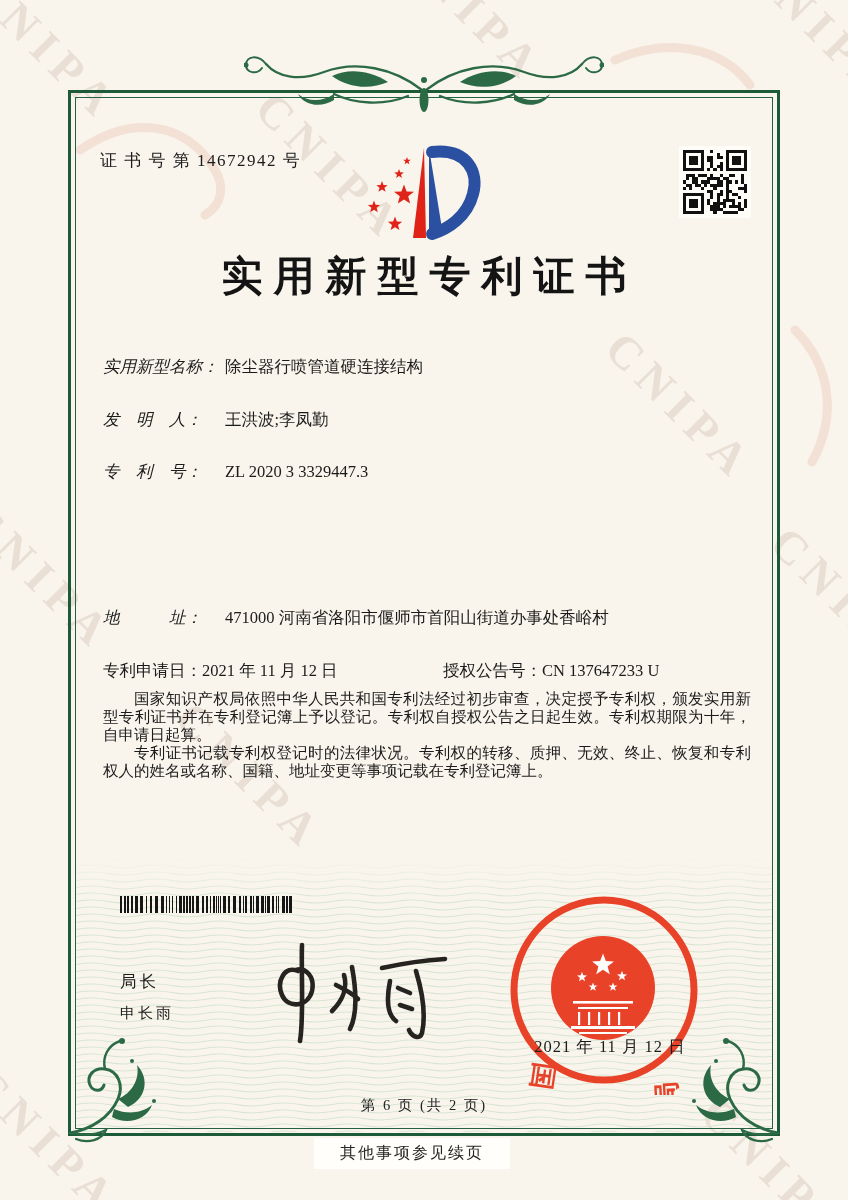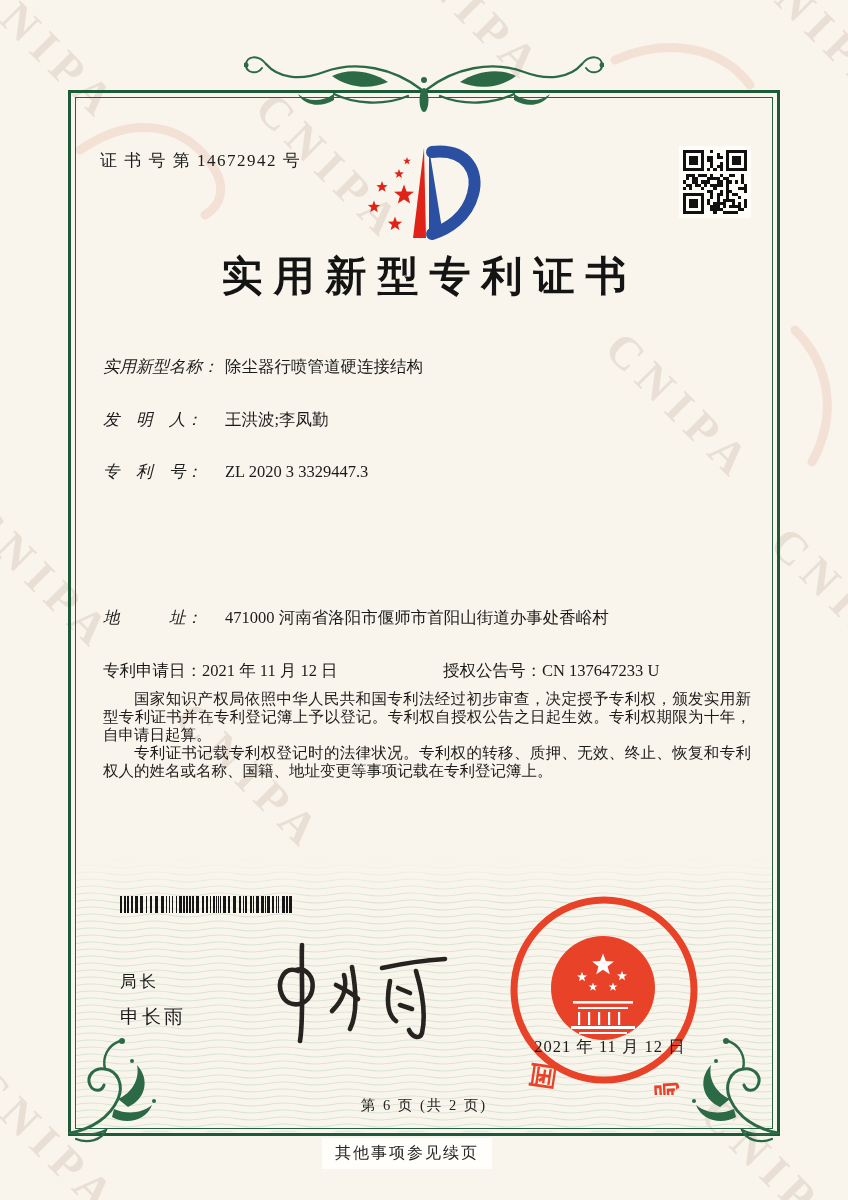--- a/index.html
+++ b/index.html
@@ -28,28 +28,28 @@
   .grant-pair{position:absolute;font-size:16.5px;white-space:nowrap;}
   
   .body-text{position:absolute;left:103px;top:690px;width:648px;font-size:15.5px;
       line-height:18px;text-align:justify;}
   .body-text p{margin:0;text-indent:2em;}
   
   .barcode{position:absolute;left:120px;top:896px;width:178px;height:17px;white-space:nowrap;
       font-size:0;overflow:hidden;}
   .bar{display:inline-block;height:100%;background:#161616;vertical-align:top;}
   .signer-title{position:absolute;left:120px;top:971px;font-size:16.5px;letter-spacing:3px;}
-  .signer-name{position:absolute;left:120px;top:1004px;font-size:19px;letter-spacing:3px;}
+  .signer-name{position:absolute;left:120px;top:1004px;font-size:15px;letter-spacing:3px;}
   .signature{position:absolute;left:240px;top:933px;}
   .seal{position:absolute;left:499px;top:885px;}
   .seal-date{position:absolute;left:520px;top:1036px;width:180px;text-align:center;
       font-size:16.5px;letter-spacing:1px;color:#1c1c1c;}
   .page-footer{position:absolute;left:274px;top:1096px;width:300px;text-align:center;
       font-size:14.5px;letter-spacing:2px;color:#222;}
-  .note{position:absolute;left:322px;top:1138px;background:#fffefb;padding:5px 13px;
+  .note{position:absolute;left:314px;top:1138px;background:#fffefb;padding:5px 26px;
       font-size:16px;letter-spacing:2px;color:#262626;}
   .orn{position:absolute;pointer-events:none;}
 </style>
 </head>
 <body>
 
 <div class="page">
 
   <span class="wm" style="left:-70px;top:20px">CNIPA</span>
   <span class="wm" style="left:355px;top:-18px">CNIPA</span>

